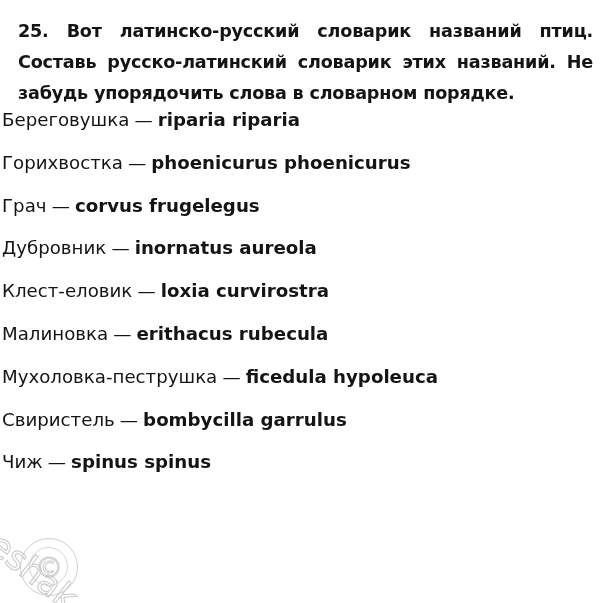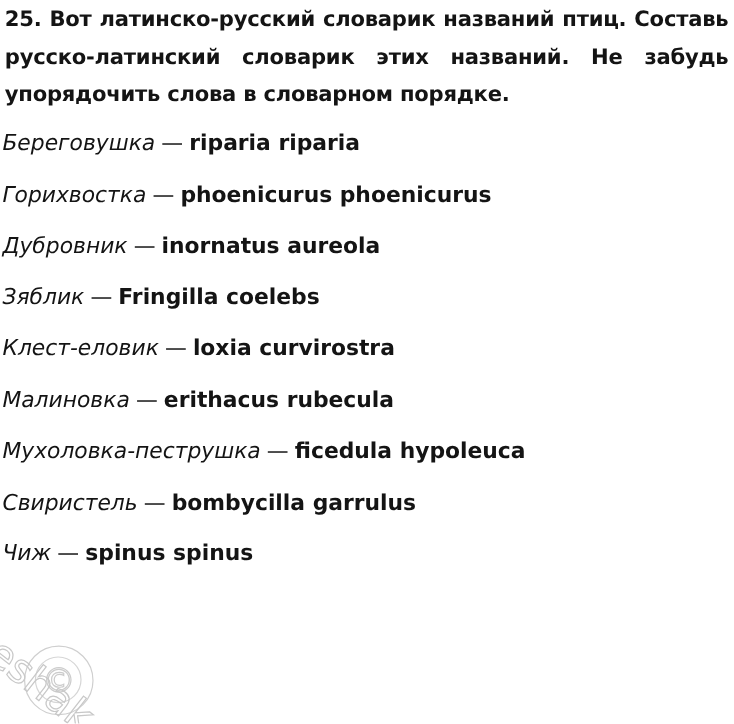--- a/index.html
+++ b/index.html
@@ -21,40 +21,39 @@
       top: 0px;
       width: 607px;
     }
     .task-header {
       font-family: "DejaVu Sans", sans-serif;
       font-weight: bold;
       font-size: 17.6px;
       line-height: 31px;
       text-align: justify;
       text-align-last: left;
-      margin: 2px;
+      margin: 16px;
       letter-spacing: -0.2px;
     }
     .entries {
       list-style: none;
       margin: 0;
       padding: 0;
       position: absolute;
       left: 2px;
       top: 99px;
     }
     .entry {
       height: 42.8px;
       line-height: 42.8px;
       font-size: 18.2px;
       white-space: nowrap;
       font-family: "DejaVu Sans", sans-serif;
     }
     .entry .ru {
-      font-style: italic;
       font-family: "DejaVu Sans", sans-serif;
     }
     .entry .dash {
       padding: 0 0.28em;
     }
     .entry .lat {
       font-family: "DejaVu Sans", sans-serif;
       font-weight: bold;
     }
     .watermark {
@@ -117,22 +116,22 @@
 </head>
 <body>
 
 <div class="task">
   <p class="task-header"><span>25.</span> <span>Вот латинско-русский словарик названий птиц. Составь русско-латинский словарик этих названий. Не забудь упорядочить слова в словарном порядке.</span></p>
 </div>
 
 <ul class="entries">
   <li class="entry"><span class="ru">Береговушка</span><span class="dash">—</span><span class="lat">riparia riparia</span></li>
   <li class="entry"><span class="ru">Горихвостка</span><span class="dash">—</span><span class="lat">phoenicurus phoenicurus</span></li>
+  <li class="entry"><span class="ru">Грач</span><span class="dash">—</span><span class="lat">corvus frugelegus</span></li>
   <li class="entry"><span class="ru">Дубровник</span><span class="dash">—</span><span class="lat">inornatus aureola</span></li>
-  <li class="entry"><span class="ru">Зяблик</span><span class="dash">—</span><span class="lat">Fringilla coelebs</span></li>
   <li class="entry"><span class="ru">Клест-еловик</span><span class="dash">—</span><span class="lat">loxia curvirostra</span></li>
   <li class="entry"><span class="ru">Малиновка</span><span class="dash">—</span><span class="lat">erithacus rubecula</span></li>
   <li class="entry"><span class="ru">Мухоловка-пеструшка</span><span class="dash">—</span><span class="lat">ficedula hypoleuca</span></li>
   <li class="entry"><span class="ru">Свиристель</span><span class="dash">—</span><span class="lat">bombycilla garrulus</span></li>
   <li class="entry"><span class="ru">Чиж</span><span class="dash">—</span><span class="lat">spinus spinus</span></li>
 </ul>
 
 <div class="watermark">
   <div class="wm-copy">
       <span>©</span>

